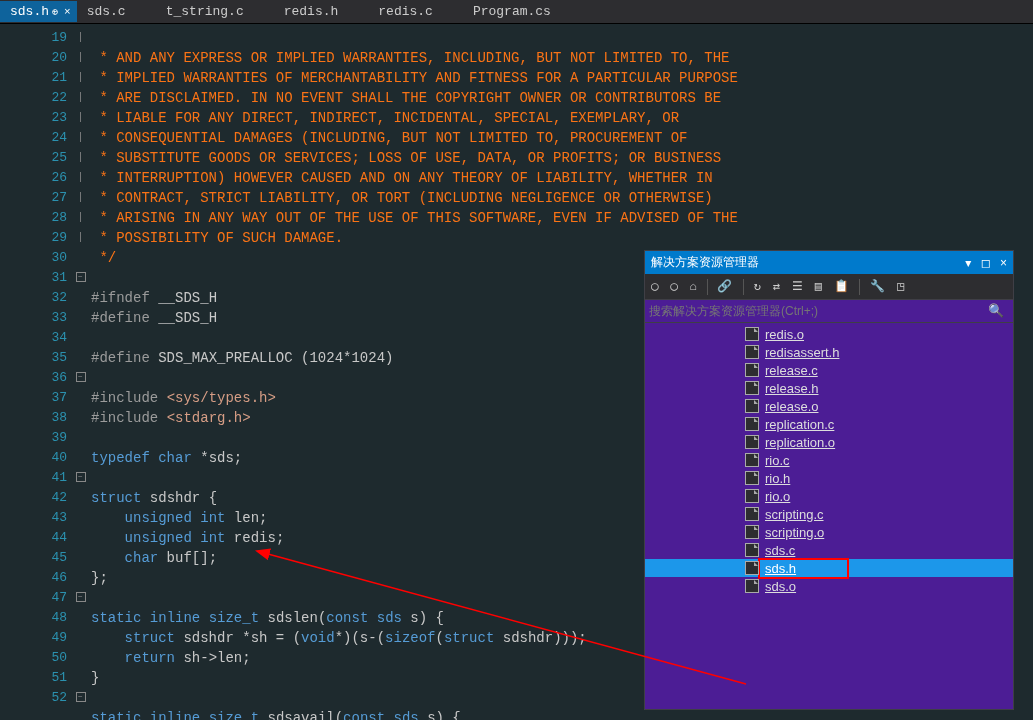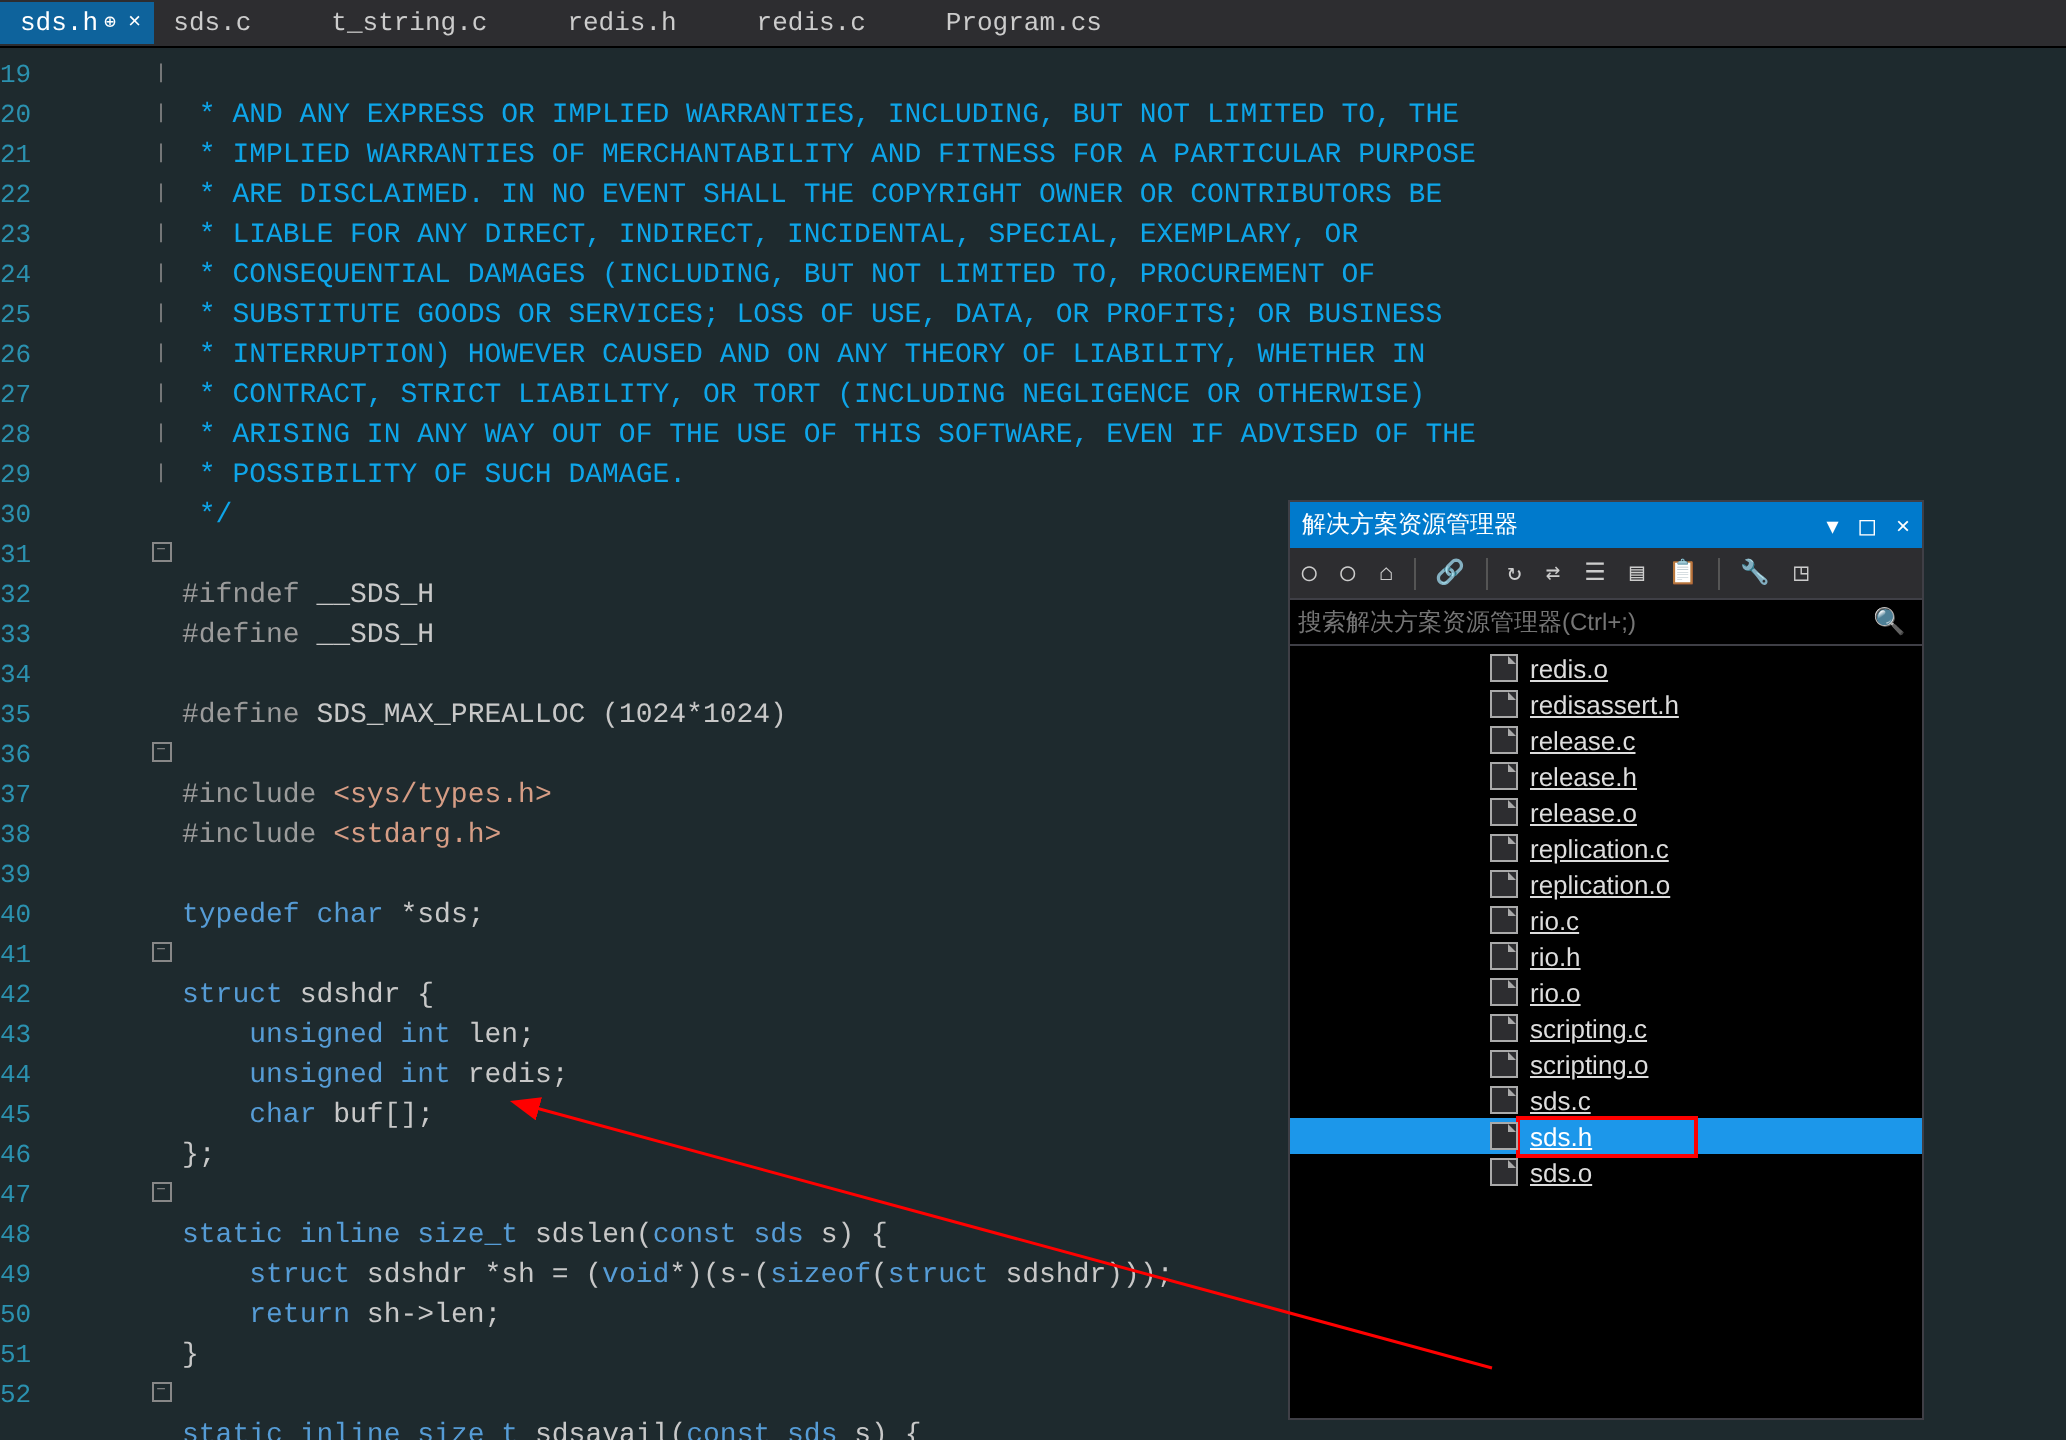--- a/index.html
+++ b/index.html
@@ -47,20 +47,21 @@
     top: 24px;
     left: 0;
     right: 0;
     bottom: 0;
     display: flex;
     background: #1e2a2e;
   }
   .gutter {
     width: 75px;
     background: #1e2a2e;
+    text-align: right;
     padding-right: 8px;
     color: #2b91af;
     font-size: 13px;
     line-height: 20px;
     padding-top: 4px;
   }
   .fold {
     width: 12px;
     background: #1e2a2e;
     color: #888;
@@ -72,21 +73,21 @@
   }
   .code {
     flex: 1;
     padding-left: 4px;
     padding-top: 4px;
     line-height: 20px;
     font-size: 14px;
     position: relative;
     white-space: pre;
   }
-  .c-comment { color: #0ea5e9; }
+  .c-comment { color: #f97316; }
   .c-keyword { color: #569cd6; }
   .c-type    { color: #569cd6; }
   .c-pp      { color: #9b9b9b; }
   .c-string  { color: #d69d85; }
   .c-id      { color: #c8c8c8; }
   .c-punc    { color: #c8c8c8; }
 
   .fold-box {
     display:inline-block;
     width:10px;
@@ -96,23 +97,23 @@
     line-height:8px;
     text-align:center;
     vertical-align:middle;
     color:#888;
   }
 
   .panel {
     position: absolute;
     top: 250px;
     left: 644px;
-    width: 318px;
+    width: 370px;
     height: 460px;
-    background: #000000;
+    background: #4c1d95;
     border: 1px solid #3f3f46;
     display: flex;
     flex-direction: column;
   }
   .panel-title {
     background: #007acc;
     color: #fff;
     padding: 3px 6px;
     display: flex;
     align-items: center;

